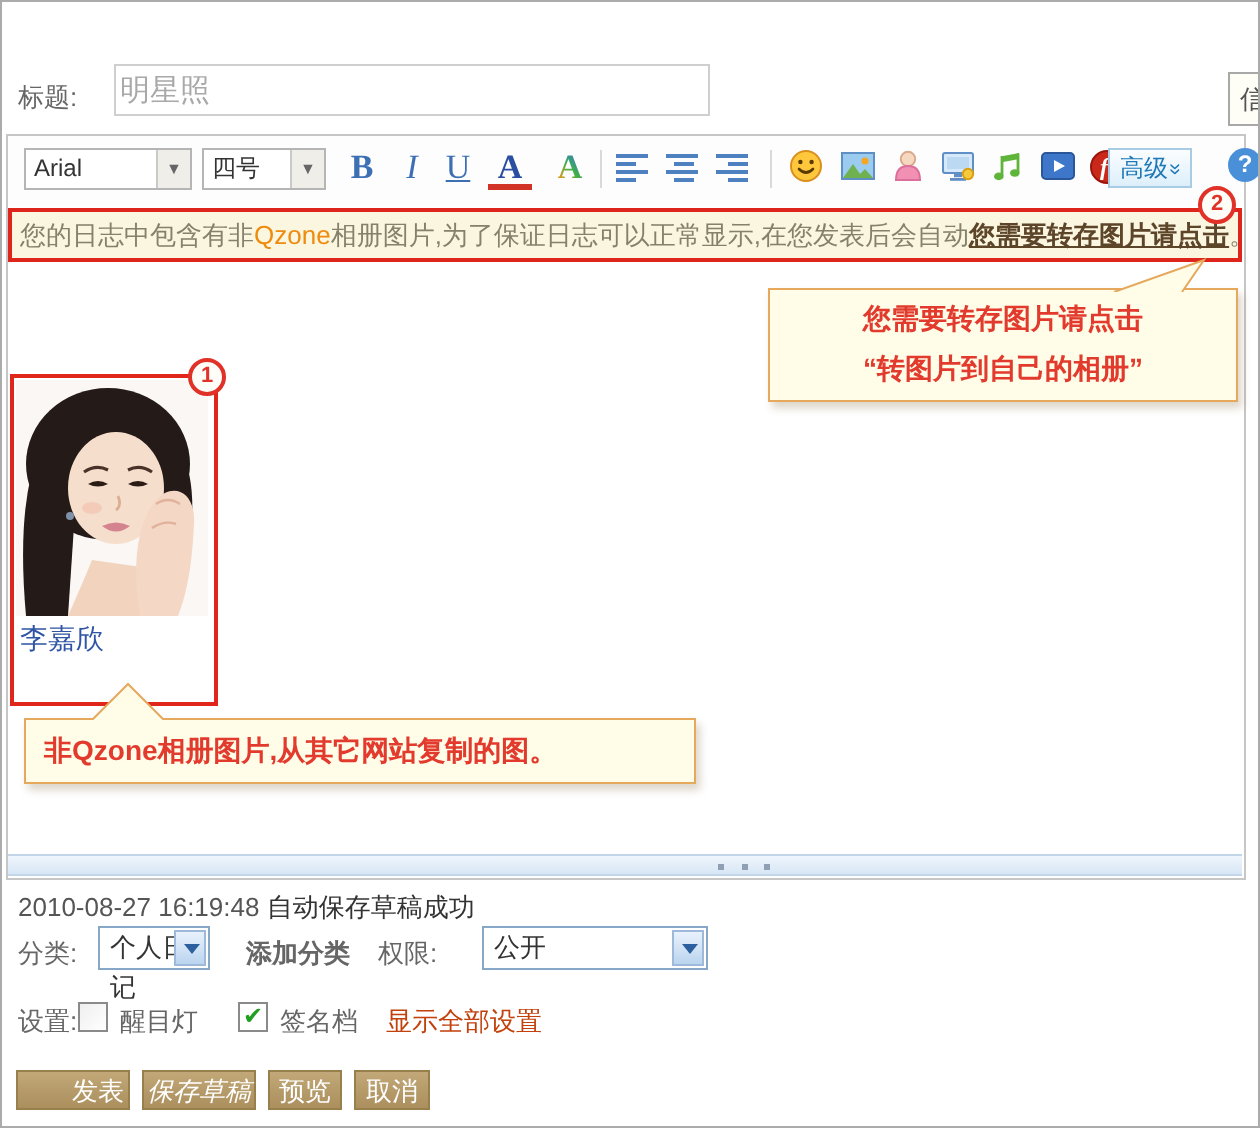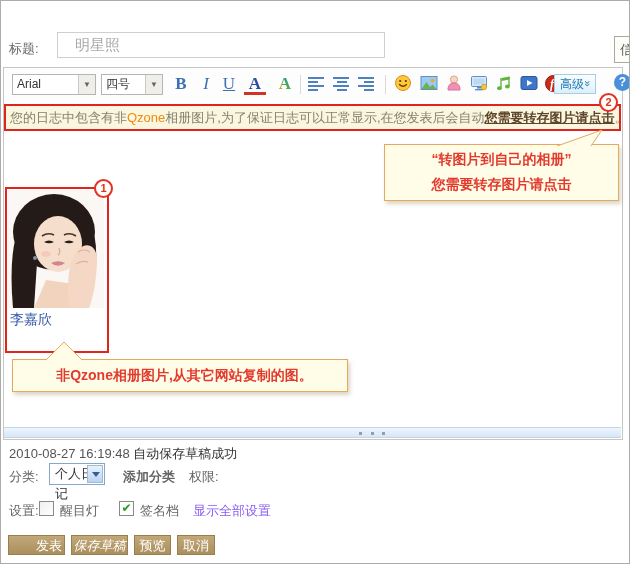--- a/index.html
+++ b/index.html
@@ -6,21 +6,21 @@
   #page{position:relative;width:628px;height:562px;border:1px solid #ABABAB;background:#fff;overflow:hidden;}
   .abs{position:absolute;}
 
   
   #hdr{left:0;top:0;width:628px;height:22px;background:#F2ECD8;border-bottom:1px solid #E6DDC2;}
   #hdr .t{margin-left:8px;line-height:22px;font-size:13px;font-weight:bold;color:#5C4836;}
 
   
   .lbl{font-size:13px;color:#666;}
   #title-label{left:8px;top:39px;}
-  #title-input{left:56px;top:31px;width:292px;height:24px;border:1px solid #CFCFCF;font-size:15px;color:#A9A9A9;padding:0 17px;background:#fff;font-family:"Liberation Sans",sans-serif;}
+  #title-input{left:56px;top:31px;width:292px;height:24px;border:1px solid #CFCFCF;font-size:15px;color:#A9A9A9;padding:0 2px;background:#fff;font-family:"Liberation Sans",sans-serif;}
   #stationery{left:613px;top:35px;width:40px;height:25px;border:1px solid #A8A8A8;background:#FFFEF6;font-size:13px;color:#555;line-height:25px;padding-left:5px;}
 
   
   #frame{left:2px;top:66px;width:618px;height:371px;border:1px solid #C6C6C6;background:#fff;}
 
   
   #toolbar{left:3px;top:67px;width:617px;height:35px;background:#FDFDFD;}
   .xp-select{position:absolute;top:6px;height:21px;border:1px solid #B5B5B5;background:#fff;box-sizing:border-box;}
   .xp-select .val{font-size:12px;color:#333;line-height:19px;padding-left:4px;float:left;}
   .xp-select .arr{position:absolute;right:0;top:0;width:16px;height:19px;background:#F0EEE8;border-left:1px solid #C9C9C9;text-align:center;font-size:8px;color:#666;line-height:19px;}
@@ -34,21 +34,21 @@
   #help-ico{position:absolute;left:610px;top:6px;width:17px;height:17px;border-radius:50%;background:#4A90D9;color:#fff;font-size:12px;font-weight:bold;text-align:center;line-height:17px;}
 
   
   #notice{left:3px;top:103px;width:617px;height:27px;background:#FBF6DF;border:2px solid #DD251B;box-sizing:border-box;white-space:nowrap;overflow:hidden;font-size:13px;line-height:23px;color:#85826B;padding-left:4px;}
   #notice .brand{color:#EE8C0F;}
   #notice .lnk{color:#5D452A;font-weight:bold;text-decoration:underline;cursor:pointer;}
 
   .badge{position:absolute;width:15px;height:15px;border:2px solid #E03228;border-radius:50%;background:#FFFDF8;color:#E03228;font-size:11px;font-weight:bold;text-align:center;line-height:15px;z-index:30;}
 
   
-  .callout{position:absolute;background:#FFFCE8;border:1px solid #E5A85C;box-shadow:2px 3px 4px rgba(120,90,40,.25);color:#E23B2E;font-weight:bold;z-index:20;text-align:center;}
+  .callout{position:absolute;background:#FFFCE8;border:1px solid #E5A85C;box-shadow:2px 3px 4px rgba(120,90,40,.25);color:#E23B2E;font-weight:bold;z-index:20;}
   #callout-right{left:383px;top:143px;width:233px;height:53px;font-size:14px;text-align:center;line-height:25px;padding-top:2px;}
   #callout-bottom{left:11px;top:358px;width:325px;height:31px;font-size:14px;line-height:30px;padding-left:9px;}
   .tail{position:absolute;z-index:21;}
 
   
   #photo-box{left:4px;top:186px;width:100px;height:162px;border:2px solid #E0251B;background:#fff;z-index:10;}
   #photo-box svg{position:absolute;left:1px;top:1px;}
   #photo-caption{position:absolute;left:3px;top:122px;font-size:14px;color:#2F55A4;cursor:pointer;}
 
   
@@ -176,22 +176,22 @@
 
   <div class="abs" id="notice">
     <span>您的日志中包含有非</span><span class="brand">Qzone</span><span>相册图片,为了保证日志可以正常显示,在您发表后会自动</span><span class="lnk">您需要转存图片请点击</span><span>。</span>
   </div>
   <div class="badge" style="left:598px;top:92px;">2</div>
 
   <svg class="tail" style="left:548px;top:128px;" width="62" height="17">
     <path d="M8,17 L53,1 L42,17" fill="#FFFCE8" stroke="#E5A85C" stroke-width="1"></path>
   </svg>
   <div class="callout" id="callout-right">
+    <div>您需要转存图片请点击</div>
     <div>“转图片到自己的相册”</div>
-    <div>您需要转存图片请点击</div>
   </div>
 
   <div class="abs" id="photo-box">
     <svg width="96" height="118" viewBox="0 0 96 118">
       <rect width="96" height="118" fill="#FAF7F4"></rect>
       <ellipse cx="46" cy="42" rx="41" ry="38" fill="#241A18"></ellipse>
       <path d="M5,118 Q0,62 12,34 L32,28 L26,118 Z" fill="#241A18"></path>
       <path d="M68,20 Q90,32 88,70 L74,52 Z" fill="#241A18"></path>
       <path d="M26,118 Q34,100 38,90 L66,94 Q68,108 66,118 Z" fill="#F2D3BE"></path>
       <ellipse cx="50" cy="54" rx="24" ry="28" fill="#F6DECD"></ellipse>
@@ -228,26 +228,30 @@
     <b>自动保存草稿成功</b>
   </div>
 
   <div class="abs lbl" style="left:8px;top:467px;">分类:</div>
   <div class="xp-combo" style="left:48px;top:462px;width:56px;">
     <span class="val">个人日记</span>
     <span class="arr"></span>
   </div>
   <div class="abs lbl" style="left:122px;top:467px;cursor:pointer;font-weight:bold;">添加分类</div>
   <div class="abs lbl" style="left:188px;top:467px;">权限:</div>
+  <div class="xp-combo" style="left:240px;top:462px;width:113px;">
+    <span class="val">公开</span>
+    <span class="arr"></span>
+  </div>
 
   <div class="abs lbl" style="left:8px;top:501px;">设置:</div>
   <div class="cb" style="left:38px;top:500px;"></div>
   <div class="abs lbl" style="left:59px;top:501px;cursor:pointer;">醒目灯</div>
   <div class="cb checked" style="left:118px;top:500px;">✔</div>
   <div class="abs lbl" style="left:139px;top:501px;cursor:pointer;">签名档</div>
-  <div class="abs" style="left:192px;top:501px;font-size:13px;color:#8b5cf6;cursor:pointer;">显示全部设置</div>
+  <div class="abs" style="left:192px;top:501px;font-size:13px;color:#c2410c;cursor:pointer;">显示全部设置</div>
 
   <div class="btn" style="left:7px;width:57px;padding-left:25px;">发表日志</div>
   <div class="btn" style="left:70px;width:57px;font-style:italic;">保存草稿</div>
   <div class="btn" style="left:133px;width:37px;">预览</div>
   <div class="btn" style="left:176px;width:38px;">取消</div>
 
 </div>
 
 </body></html>

